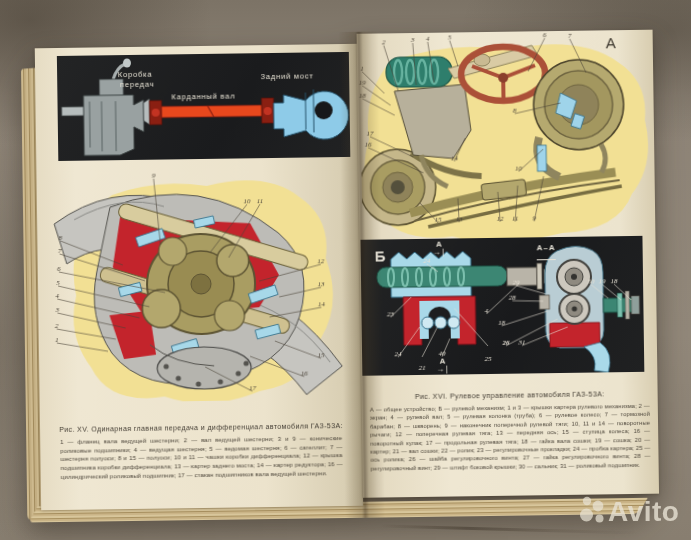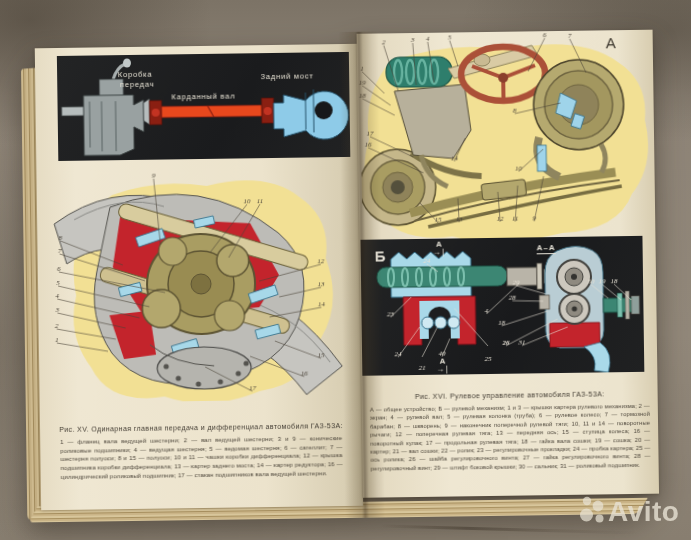--- a/index.html
+++ b/index.html
@@ -37,21 +37,21 @@
   .fig-left{left:15px;top:120px;width:290px;height:235px;}
   .fig-a{left:3px;top:2px;width:292px;height:205px;}
   .fig-b{left:1px;top:206px;width:282px;height:136px;background:linear-gradient(115deg,#222324,#191a1c 55%,#202122);}
   .fig svg.art{position:absolute;left:0;top:0;}
   .co{position:absolute;transform:translate(-50%,-50%);
     font:italic 7px "Liberation Serif",serif;letter-spacing:0;white-space:nowrap;}
   .leaders{position:absolute;left:0;top:0;pointer-events:none;}
   .fig-letter{position:absolute;font:15px "Liberation Sans",sans-serif;color:#3a352c;}
   .fig-letter-b{color:#e9e5da;font-size:15px;font-weight:bold;}
   .section-label{position:absolute;font:bold 8px "Liberation Sans",sans-serif;color:#e9e5da;
-    border-bottom:1px solid #e9e5da;padding-bottom:1px;letter-spacing:1px;}
+    border-bottom:1px solid #e9e5da;padding-bottom:7px;letter-spacing:1px;}
   .cutmark{position:absolute;color:#e9e5da;font:bold 8px "Liberation Sans",sans-serif;text-align:center;line-height:1;}
   .cutmark .arr{display:block;font-weight:normal;letter-spacing:-1px;}
   
   .cap-title{position:absolute;width:100%;text-align:center;
     font:7px "Liberation Sans",sans-serif;letter-spacing:.4px;color:#403a31;}
   .cap-legend{position:absolute;text-align:justify;
     font:6px "Liberation Sans",sans-serif;line-height:1.45;color:#4d463b;letter-spacing:.1px;}
   
   .sch-label{fill:#e9e4d6;font:7.5px "Liberation Sans",sans-serif;letter-spacing:.8px;text-anchor:middle;}
   

